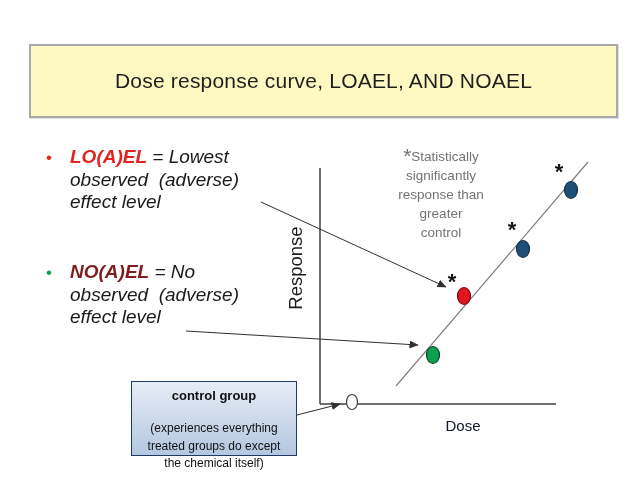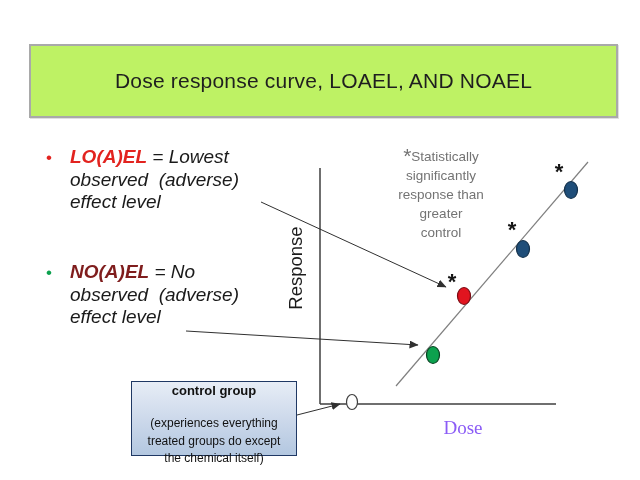--- a/index.html
+++ b/index.html
@@ -1,20 +1,20 @@
 <!DOCTYPE html>
 <html><head>
 <meta charset="utf-8">
 <style>
   html,body{margin:0;padding:0;background:#ffffff;}
   body{font-family:"Liberation Sans","DejaVu Sans",sans-serif;color:#1a1a1a;}
   .slide{position:relative;width:640px;height:480px;background:#ffffff;overflow:hidden;}
 
   .title-box{position:absolute;left:29px;top:44px;width:589px;height:74px;
-    box-sizing:border-box;border:2px solid #a9a9a9;background:#bef264;
+    box-sizing:border-box;border:2px solid #a9a9a9;background:#fef9c3;
     display:flex;align-items:center;justify-content:center;
     box-shadow:1px 1px 0 rgba(0,0,0,0.12);}
   .title-box span{font-size:21px;color:#1f1f1f;letter-spacing:0.2px;}
 
   .bullet{position:absolute;left:44px;width:240px;}
   .bullet-1{top:146px;}
   .bullet-2{top:261px;}
   .bullet .marker{position:absolute;left:2px;top:2px;font-size:17px;}
   .marker-red{color:#e2231f;}
   .marker-green{color:#0ca14e;}
@@ -25,26 +25,26 @@
   .term-green{color:#7f1d1d;}
 
   .annotation{position:absolute;left:385px;top:147px;width:112px;
     text-align:center;font-size:13.5px;line-height:19px;color:#737373;}
   .annotation .line{white-space:pre;}
   .big-ast{font-size:21px;line-height:0;vertical-align:-2px;font-weight:400;}
 
   .y-label{position:absolute;left:296px;top:268px;transform:translate(-50%,-50%) rotate(-90deg);
     font-size:18.5px;color:#1c1c1c;white-space:nowrap;}
   .x-label{position:absolute;left:433px;top:417px;width:60px;text-align:center;
-    font-size:19px;color:#8b5cf6;font-family:Liberation Serif, serif;}
+    font-size:15px;color:#0f172a;}
 
   .control-box{position:absolute;left:131px;top:381px;width:166px;height:75px;
     box-sizing:border-box;border:1.5px solid #1f3864;
     background:linear-gradient(to bottom,#e7edf6 0%,#cdd9eb 50%,#b3c7e0 100%);
-    text-align:center;}
+    text-align:center;padding-top:5px;}
   .cb-head{font-size:13px;font-weight:bold;color:#111;line-height:17px;}
   .cb-body{font-size:12px;color:#111;line-height:17.5px;width:150px;margin:16px auto;}
 
   svg.fig{position:absolute;left:0;top:0;pointer-events:none;}
 </style>
 </head>
 <body>
 
 <div class="slide">
 

